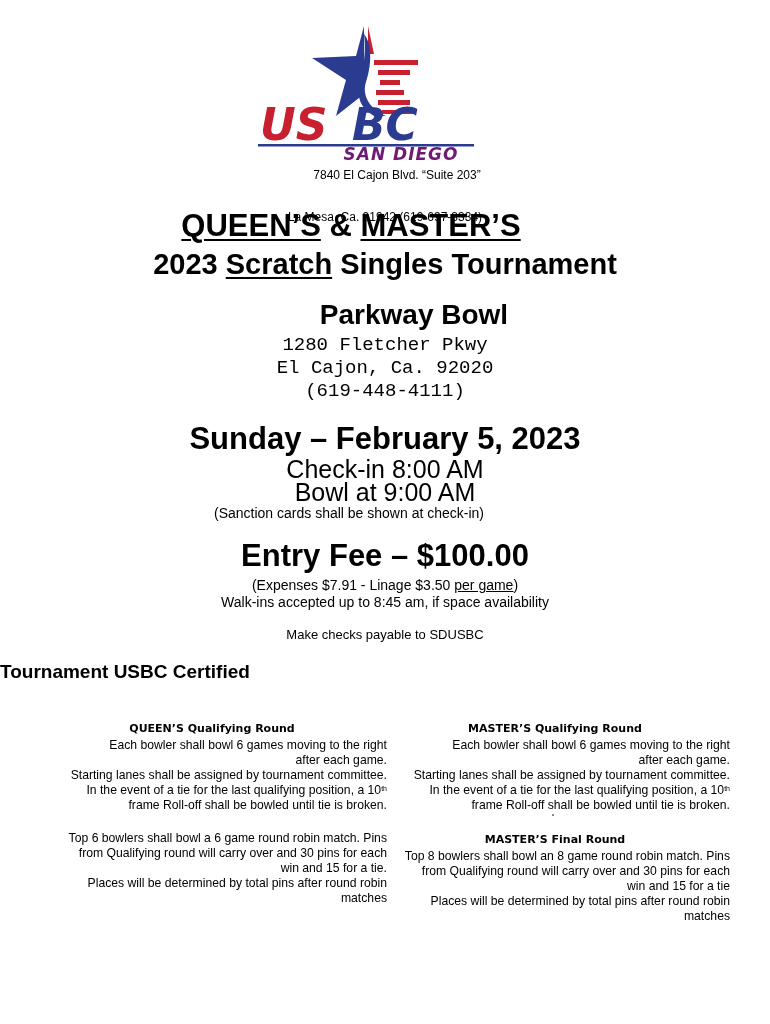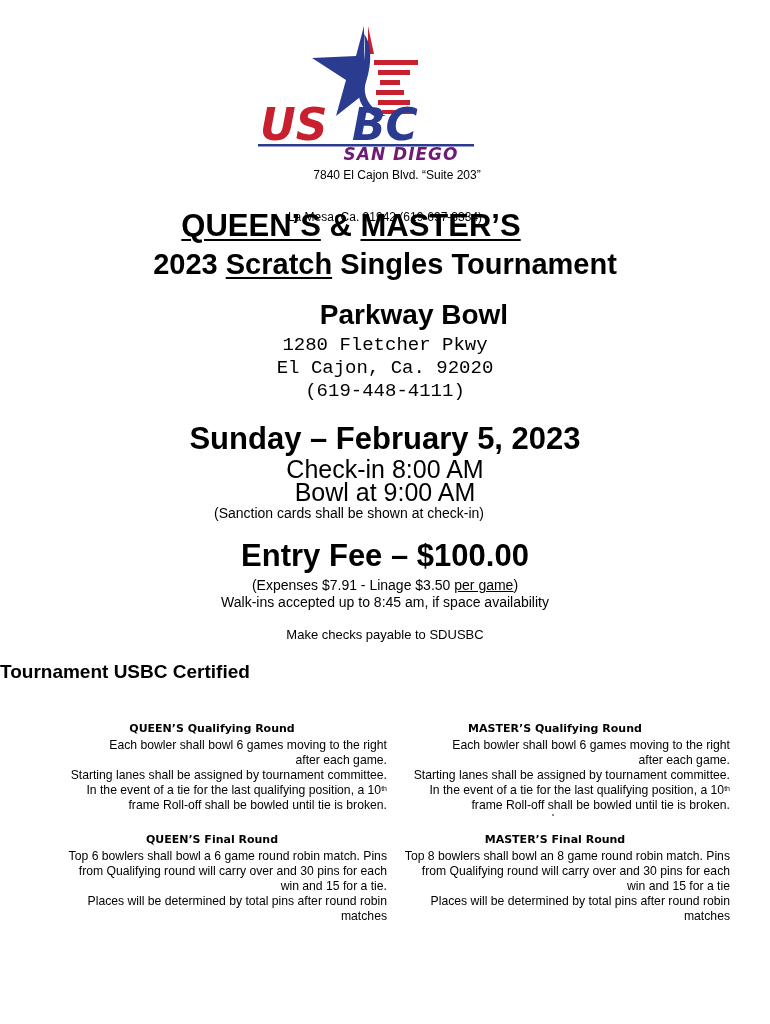--- a/index.html
+++ b/index.html
@@ -104,21 +104,20 @@
     <div>after each game.</div>
     <div>Starting lanes shall be assigned by tournament committee.</div>
     <div><span>In the event of a tie for the last qualifying position, a 10</span><span class="sup">th</span></div>
     <div>frame Roll-off shall be bowled until tie is broken.</div>
   </div>
 </div>
 
 <div class="abs dot"></div>
 
 <div class="abs col col-left" style="top:831px;">
-  <div class="sec-title">QUEEN’S Final Round</div>
   <div class="sec-body">
     <div>Top 6 bowlers shall bowl a 6 game round robin match. Pins</div>
     <div>from Qualifying round will carry over and 30 pins for each</div>
     <div>win and 15 for a tie.</div>
     <div>Places will be determined by total pins after round robin</div>
     <div>matches</div>
   </div>
 </div>
 
 <div class="abs col col-right" style="top:831px;">

